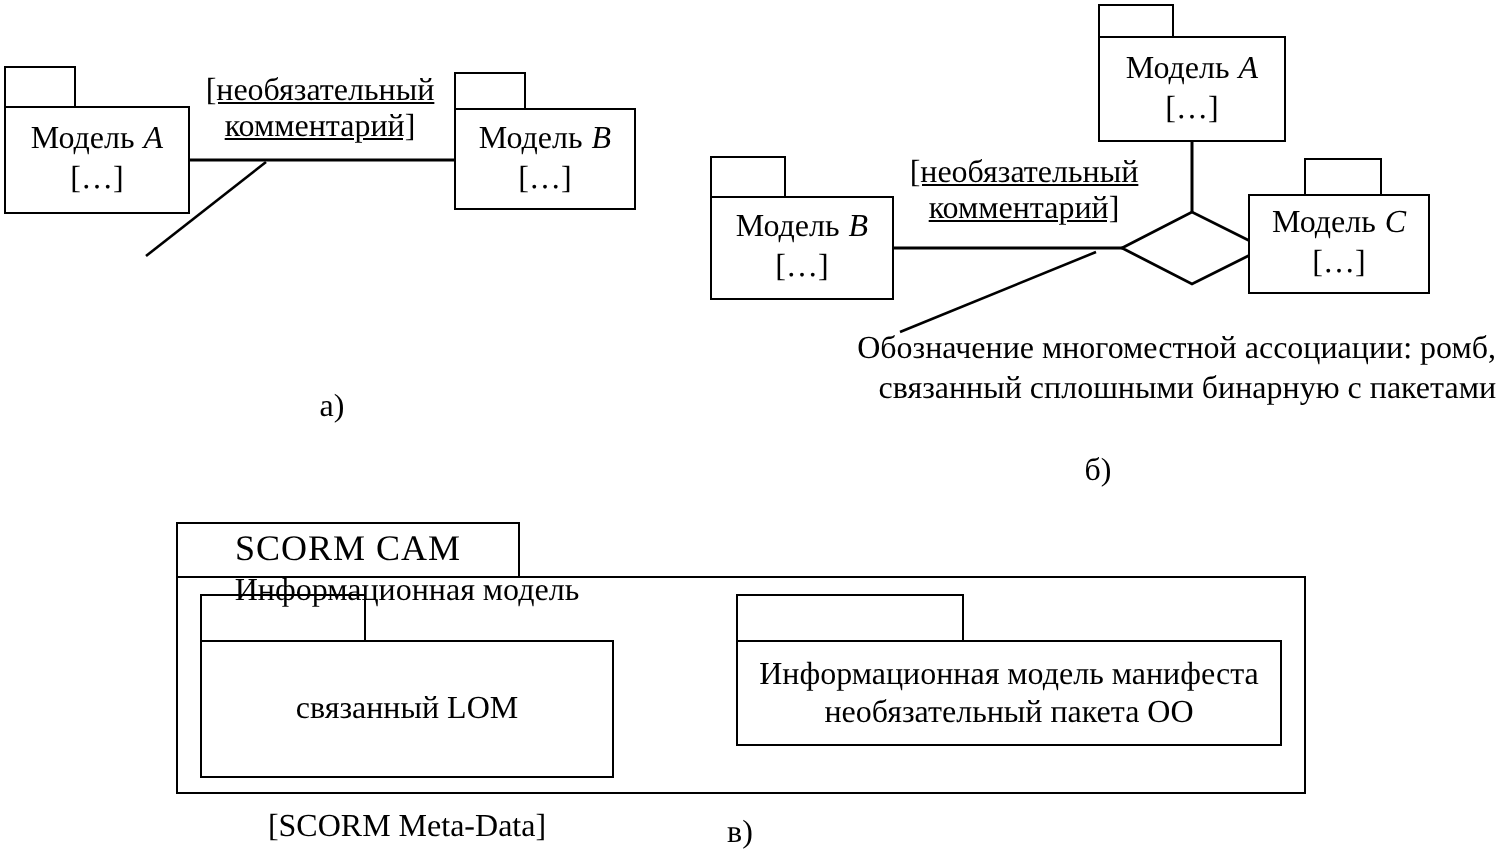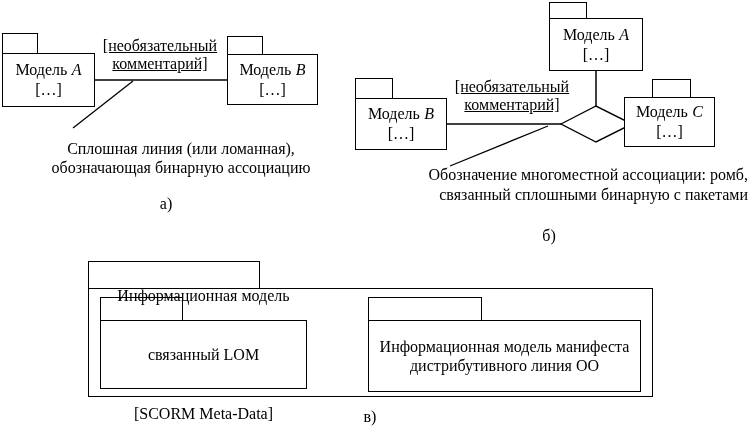--- a/index.html
+++ b/index.html
@@ -66,24 +66,20 @@
   <div class="pkg-body" style="left:227px;top:54px;width:91px;height:51px;">
     <span class="row"><span>Модель</span><span class="it">B</span></span>
     <span class="row">[…]</span>
   </div>
 
   <div class="txt comment" style="left:93px;top:37px;width:134px;">
     <div>[необязательный</div>
     <div>комментарий]</div>
   </div>
 
-  <div class="txt small-lines" style="left:18px;top:139px;width:326px;">
-    <div>Сплошная линия (или ломанная),</div>
-    <div>обозначающая бинарную ассоциацию</div>
-  </div>
 
   <div class="txt subcap" style="left:146px;top:194px;width:40px;">а)</div>
 
   <div class="pkg-tab" style="left:549px;top:2px;width:38px;height:17px;"></div>
   <div class="pkg-body" style="left:549px;top:18px;width:94px;height:53px;">
     <span class="row"><span>Модель</span><span class="it">A</span></span>
     <span class="row">[…]</span>
   </div>
 
   <div class="pkg-tab" style="left:355px;top:78px;width:38px;height:21px;"></div>
@@ -105,29 +101,30 @@
 
   <div class="txt" style="left:356px;top:165px;width:392px;line-height:20px;text-align:right;">
     <div>Обозначение многоместной ассоциации: ромб,</div>
     <div>связанный сплошными бинарную с пакетами</div>
   </div>
 
   <div class="txt subcap" style="left:529px;top:226px;width:40px;">б)</div>
 
   <div class="pkg-tab" style="left:88px;top:261px;width:172px;height:28px;"></div>
   <div class="pkg-body" style="left:88px;top:288px;width:565px;height:109px;"></div>
+  <div class="scorm-title" style="left:88px;top:261px;width:172px;height:27px;">SCORM CAM</div>
 
   <div class="pkg-tab" style="left:100px;top:297px;width:83px;height:24px;"></div>
   <div class="pkg-body" style="left:100px;top:320px;width:207px;height:69px;line-height:19px;gap:40px;">
     <span class="row">Информационная модель</span>
     <span class="row">связанный LOM</span>
     <span class="row">[SCORM Meta-Data]</span>
   </div>
 
   <div class="pkg-tab" style="left:368px;top:297px;width:114px;height:24px;"></div>
-  <div class="pkg-body" style="left:368px;top:320px;width:273px;height:72px;line-height:19px;">
+  <div class="pkg-body" style="left:368px;top:320px;width:273px;height:53px;line-height:19px;">
     <span class="row">Информационная модель манифеста</span>
-    <span class="row">дистрибутивного линия ОО</span>
+    <span class="row">необязательный пакета ОО</span>
   </div>
 
   <div class="txt subcap" style="left:350px;top:407px;width:40px;">в)</div>
 
 </div>
 
 </body></html>

